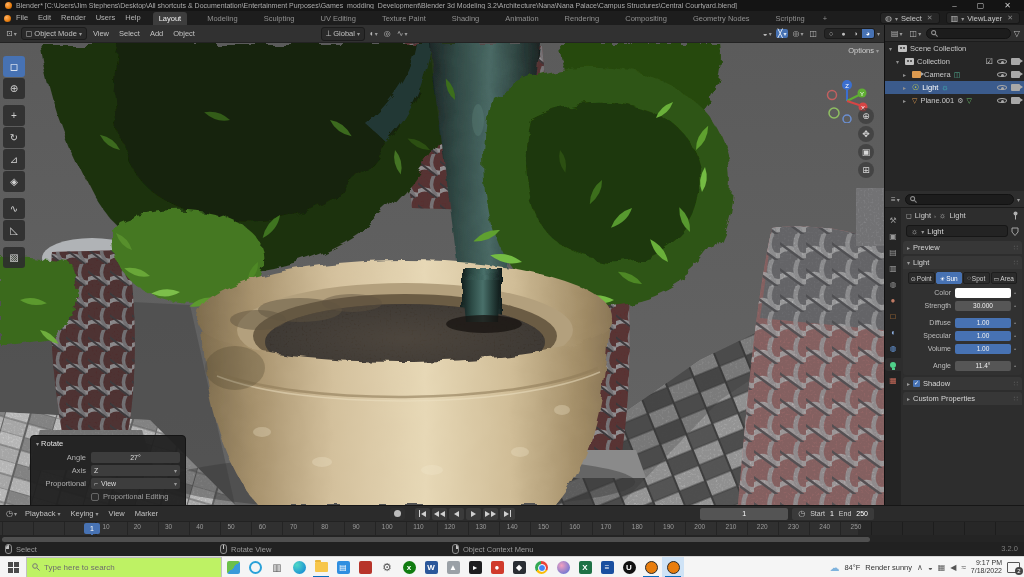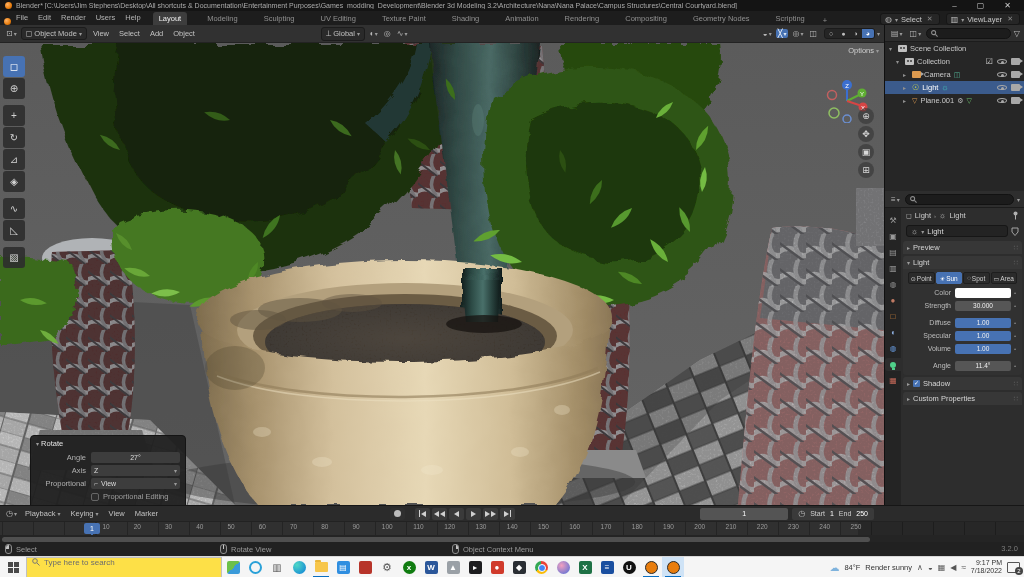--- a/index.html
+++ b/index.html
@@ -5,21 +5,21 @@
 *{box-sizing:border-box;margin:0;padding:0}
 html,body{width:1024px;height:577px;overflow:hidden;background:#000}
 body{font-family:"Liberation Sans","DejaVu Sans",sans-serif;-webkit-user-select:none;user-select:none}
 #app{position:absolute;top:0;left:0;width:1024px;height:577px;background:#1d1d1d}
 
 .titlebar{position:absolute;top:0;left:0;right:0;height:11px;background:#141414;display:flex;align-items:center;padding:0 5px;gap:4px}
 .blogo{width:7px;height:7px;border-radius:50%;background:radial-gradient(circle at 35% 35%,#ffb163,#e87d0d 60%,#9c4f05)}
 .title-text{color:#ababab;font-size:7px;white-space:nowrap;overflow:hidden;flex:1}
 .winbtn{color:#cdcdcd;font-size:8px;line-height:11px;padding:0 8px}
 
-.topbar{position:absolute;top:11px;left:0;right:0;height:14px;background:#1d1d1d;display:flex;align-items:flex-end;font-size:7.5px;color:#b4b4b4}
+.topbar{position:absolute;top:11px;left:0;right:0;height:14px;background:#1d1d1d;display:flex;align-items:center;font-size:7.5px;color:#b4b4b4}
 .menu-item{padding:0 5px;line-height:14px}
 .ws-tab{padding:1px 6px;margin:0 7px;border-radius:3px 3px 0 0;color:#909090;line-height:11px}
 .ws-tab.active{background:#3d3d3d;color:#efefef}
 .ws-add{color:#909090;padding:0 5px}
 .sel-pill{display:flex;align-items:center;gap:3px;background:#262626;border:1px solid #161616;border-radius:3px;padding:0 4px;height:12px;color:#c6c6c6}
 .sel-x{color:#8a8a8a;font-size:7px;padding:0 2px}
 .tb-right{margin-left:auto;display:flex;align-items:center;gap:6px;padding-right:4px}
 .gly{font-size:8px;color:#b9b9b9}
 .car{font-size:6px;color:#9a9a9a}
 
@@ -122,21 +122,21 @@
 .ms::before{content:"";position:absolute;background:#c4c4c4}
 .ms.l::before{left:0;top:0;width:50%;height:45%;border-radius:3px 0 0 0}
 .ms.m::before{left:33%;top:0;width:34%;height:45%}
 .ms.r::before{right:0;top:0;width:50%;height:45%;border-radius:0 3px 0 0}
 .st-ver{position:absolute;right:6px;top:0;line-height:14px;color:#7d7d7d}
 
 .taskbar{position:absolute;top:556px;left:0;width:1024px;height:21px;background:#f5f5f5;border-top:1px solid #d8d8d8;display:flex;align-items:center}
 .tb-start{width:26px;height:21px;display:flex;align-items:center;justify-content:center}
 .start-grid{display:grid;grid-template-columns:5px 5px;grid-template-rows:5px 5px;gap:1px}
 .start-grid span{background:#4a4a4a}
-.tb-search{width:196px;height:21px;background:#fde047;border:1px solid #c0c0c0;display:flex;align-items:flex-start;gap:4px;padding:0 5px;font-size:8px;color:#6d6d6d}
+.tb-search{width:196px;height:21px;background:#bef264;border:1px solid #c0c0c0;display:flex;align-items:center;gap:4px;padding:0 5px;font-size:8px;color:#6d6d6d}
 .tbi{width:22px;height:21px;display:flex;align-items:center;justify-content:center;position:relative}
 .tbi .sq{width:13px;height:13px;border-radius:2px;display:flex;align-items:center;justify-content:center;color:#fff;font-size:8px;font-weight:bold}
 .tbi .ci{width:13px;height:13px;border-radius:50%;display:flex;align-items:center;justify-content:center;color:#fff;font-size:8px;font-weight:bold}
 .tbi.run::after{content:"";position:absolute;left:3px;right:3px;bottom:0;height:2px;background:#0a6fc2}
 .tbi.activeapp{background:#cfe3f6}
 .chrome{width:13px;height:13px;border-radius:50%;background:conic-gradient(#ea4335 0 33%,#fbbc05 0 66%,#34a853 0 100%);position:relative}
 .chrome::after{content:"";position:absolute;left:3.5px;top:3.5px;width:6px;height:6px;border-radius:50%;background:#4285f4;border:1.5px solid #fff}
 .folder{width:13px;height:10px;background:#f7c64b;border-radius:1px;position:relative}
 .folder::before{content:"";position:absolute;left:0;top:-2px;width:6px;height:2px;background:#e8b53a;border-radius:1px 1px 0 0}
 .tray{margin-left:auto;display:flex;align-items:center;gap:5px;padding-right:4px;font-size:7.5px;color:#333}

